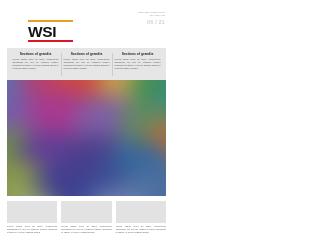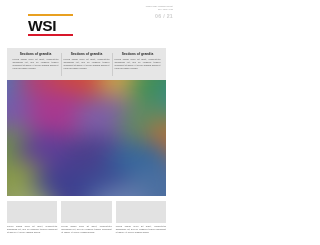--- a/index.html
+++ b/index.html
@@ -20,24 +20,23 @@
     position: relative;
     width: 173px;
     height: 245px;
     background: #ffffff;
   }
 
   
   .header {
     position: absolute;
     left: 0;
-    top: 0;
+    top: 6px;
     width: 173px;
     height: 46px;
-    padding-left: 8px;
   }
 
   .logo-block {
     position: absolute;
     left: 28px;
     top: 14px;
     width: 45px;
   }
   .logo-rule-top {
     width: 45px;

